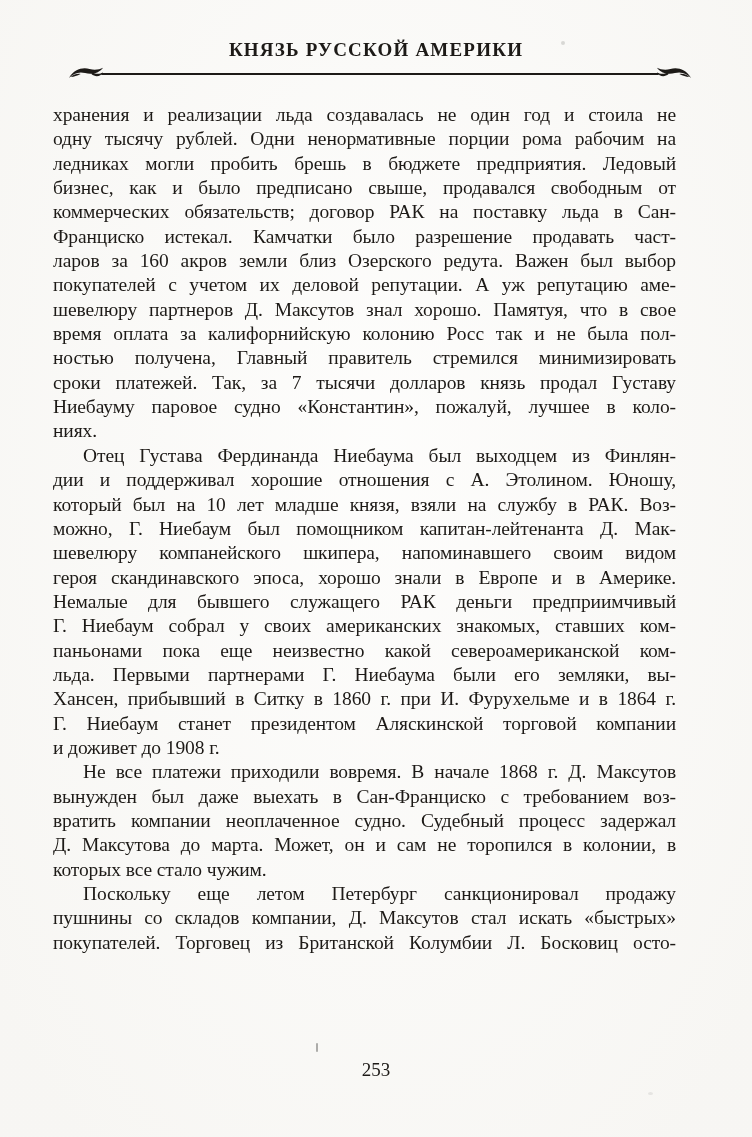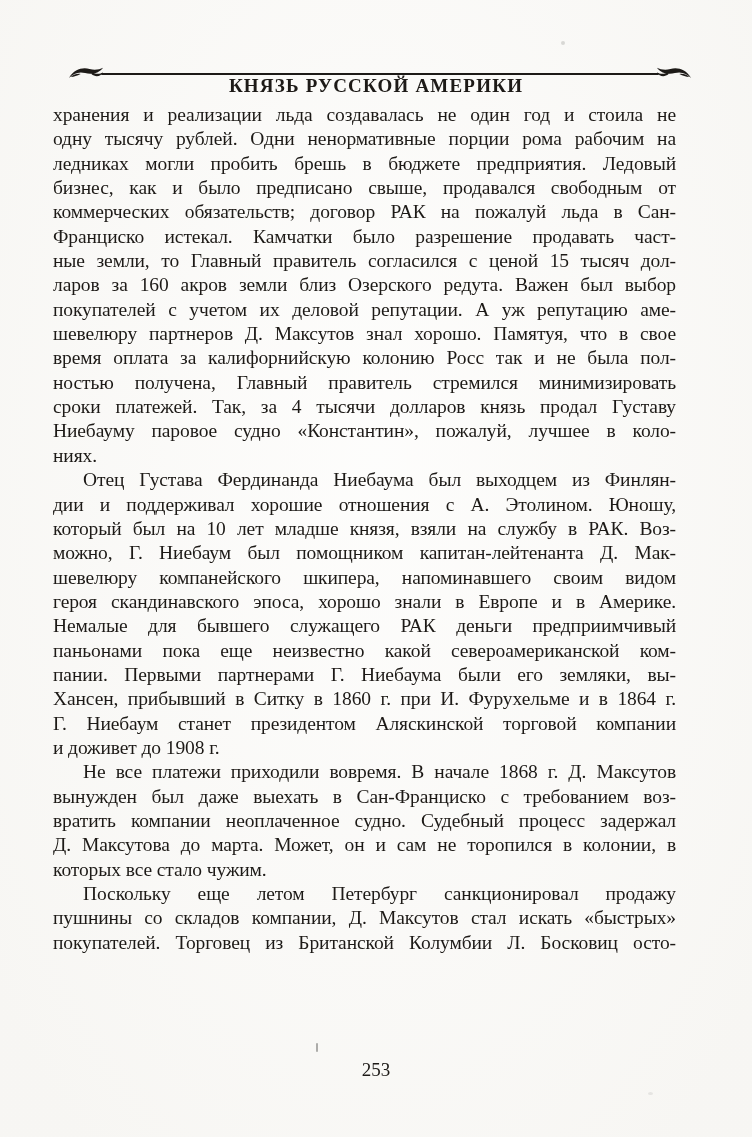--- a/index.html
+++ b/index.html
@@ -25,21 +25,20 @@
   .page-title {
     position: absolute;
     top: 39px;
     left: 0;
     width: 100%;
     text-align: center;
     font-weight: bold;
     font-size: 19px;
     letter-spacing: 1.2px;
     color: var(--ink);
-    margin-top: 36px;
   }
   .header-rule {
     position: absolute;
     top: 62px;
     left: 68px;
     width: 624px;
     height: 22px;
     display: flex;
     align-items: center;
   }
@@ -110,40 +109,40 @@
         <path d="M3 12 C6 9 10 8 14 8.5 C10 10.5 7 11.5 3 12 Z" fill="#1d1a17"></path>
       </svg>
     </span>
   </div>
 
   <div class="text-block">
       <div class="line">хранения и реализации льда создавалась не один год и стоила не</div>
       <div class="line">одну тысячу рублей. Одни ненормативные порции рома рабочим на</div>
       <div class="line">ледниках могли пробить брешь в бюджете предприятия. Ледовый</div>
       <div class="line">бизнес, как и было предписано свыше, продавался свободным от</div>
-      <div class="line">коммерческих обязательств; договор РАК на пожалуй льда в Сан-</div>
+      <div class="line">коммерческих обязательств; договор РАК на поставку льда в Сан-</div>
       <div class="line">Франциско истекал. Камчатки было разрешение продавать част-</div>
-      <div class="line">ные земли, то Главный правитель согласился с ценой 15 тысяч дол-</div>
       <div class="line">ларов за 160 акров земли близ Озерского редута. Важен был выбор</div>
       <div class="line">покупателей с учетом их деловой репутации. А уж репутацию аме-</div>
       <div class="line">шевелюру партнеров Д. Максутов знал хорошо. Памятуя, что в свое</div>
       <div class="line">время оплата за калифорнийскую колонию Росс так и не была пол-</div>
       <div class="line">ностью получена, Главный правитель стремился минимизировать</div>
-      <div class="line">сроки платежей. Так, за 4 тысячи долларов князь продал Густаву</div>
+      <div class="line">сроки платежей. Так, за 7 тысячи долларов князь продал Густаву</div>
       <div class="line">Ниебауму паровое судно «Константин», пожалуй, лучшее в коло-</div>
       <div class="line end">ниях.</div>
       <div class="line indent">Отец Густава Фердинанда Ниебаума был выходцем из Финлян-</div>
       <div class="line">дии и поддерживал хорошие отношения с А. Этолином. Юношу,</div>
       <div class="line">который был на 10 лет младше князя, взяли на службу в РАК. Воз-</div>
       <div class="line">можно, Г. Ниебаум был помощником капитан-лейтенанта Д. Мак-</div>
       <div class="line">шевелюру компанейского шкипера, напоминавшего своим видом</div>
       <div class="line">героя скандинавского эпоса, хорошо знали в Европе и в Америке.</div>
       <div class="line">Немалые для бывшего служащего РАК деньги предприимчивый</div>
+      <div class="line">Г. Ниебаум собрал у своих американских знакомых, ставших ком-</div>
       <div class="line">паньонами пока еще неизвестно какой североамериканской ком-</div>
-      <div class="line">пании. Первыми партнерами Г. Ниебаума были его земляки, вы-</div>
+      <div class="line">льда. Первыми партнерами Г. Ниебаума были его земляки, вы-</div>
       <div class="line">Хансен, прибывший в Ситку в 1860 г. при И. Фурухельме и в 1864 г.</div>
       <div class="line">Г. Ниебаум станет президентом Аляскинской торговой компании</div>
       <div class="line end">и доживет до 1908 г.</div>
       <div class="line indent">Не все платежи приходили вовремя. В начале 1868 г. Д. Максутов</div>
       <div class="line">вынужден был даже выехать в Сан-Франциско с требованием воз-</div>
       <div class="line">вратить компании неоплаченное судно. Судебный процесс задержал</div>
       <div class="line">Д. Максутова до марта. Может, он и сам не торопился в колонии, в</div>
       <div class="line end">которых все стало чужим.</div>
       <div class="line indent">Поскольку еще летом Петербург санкционировал продажу</div>
       <div class="line">пушнины со складов компании, Д. Максутов стал искать «быстрых»</div>

